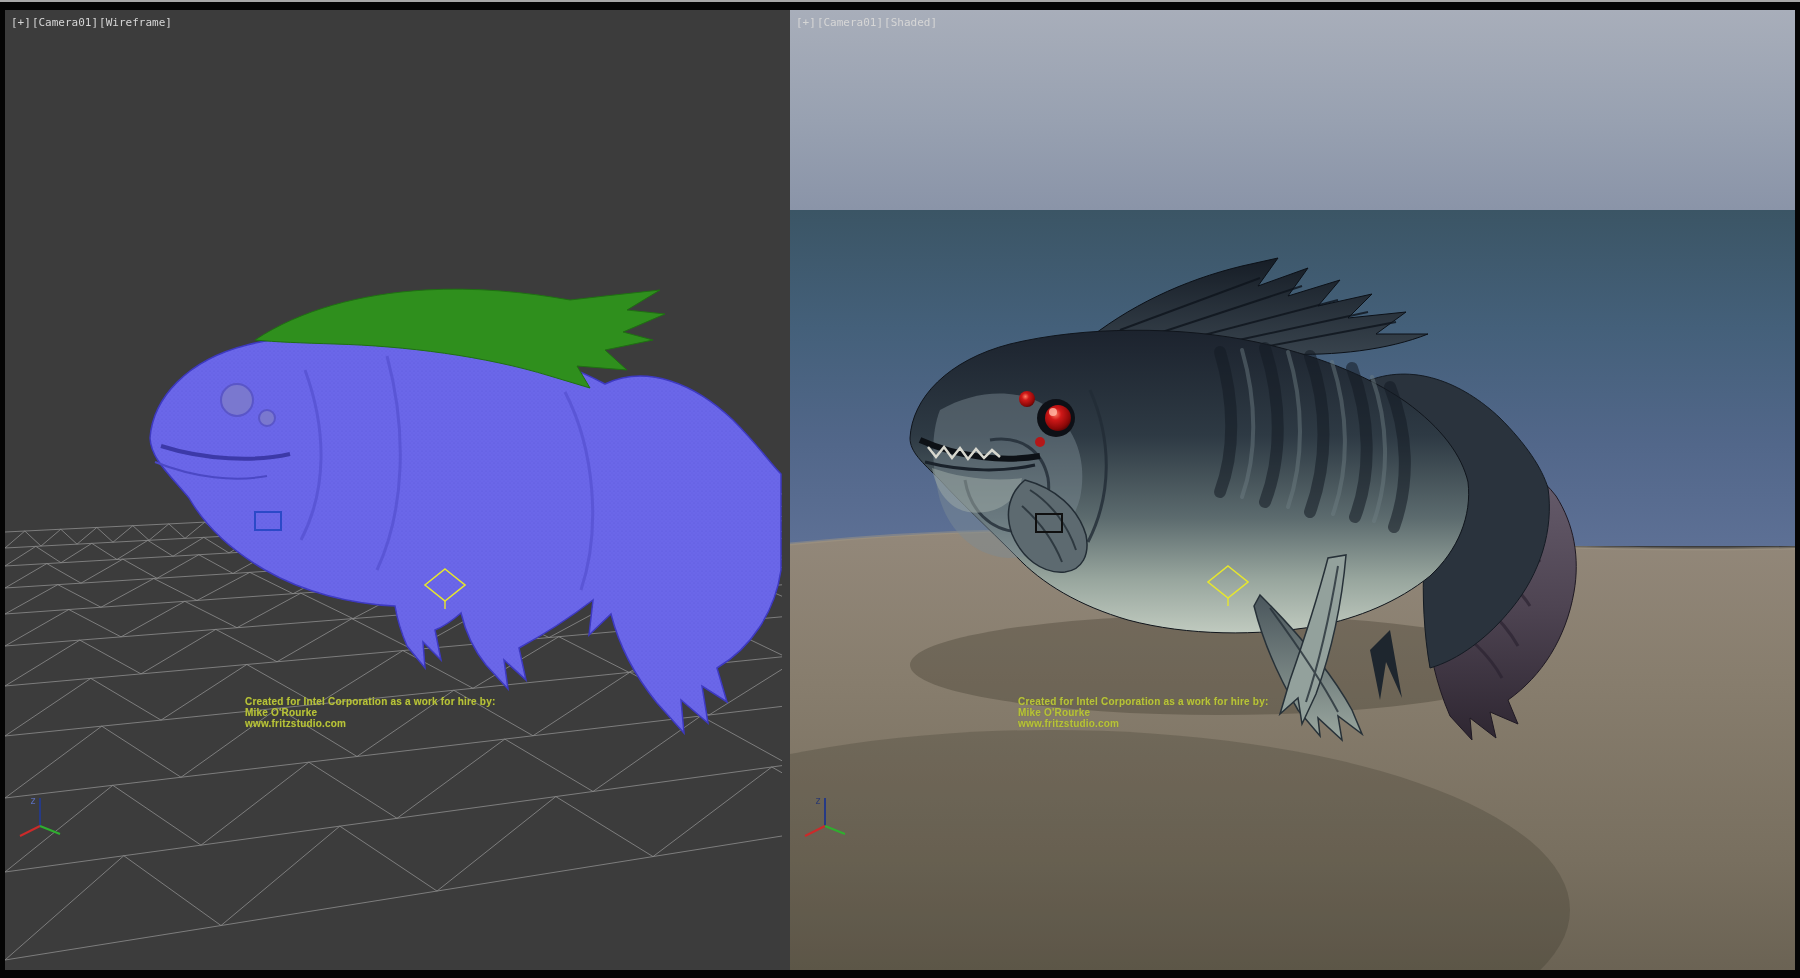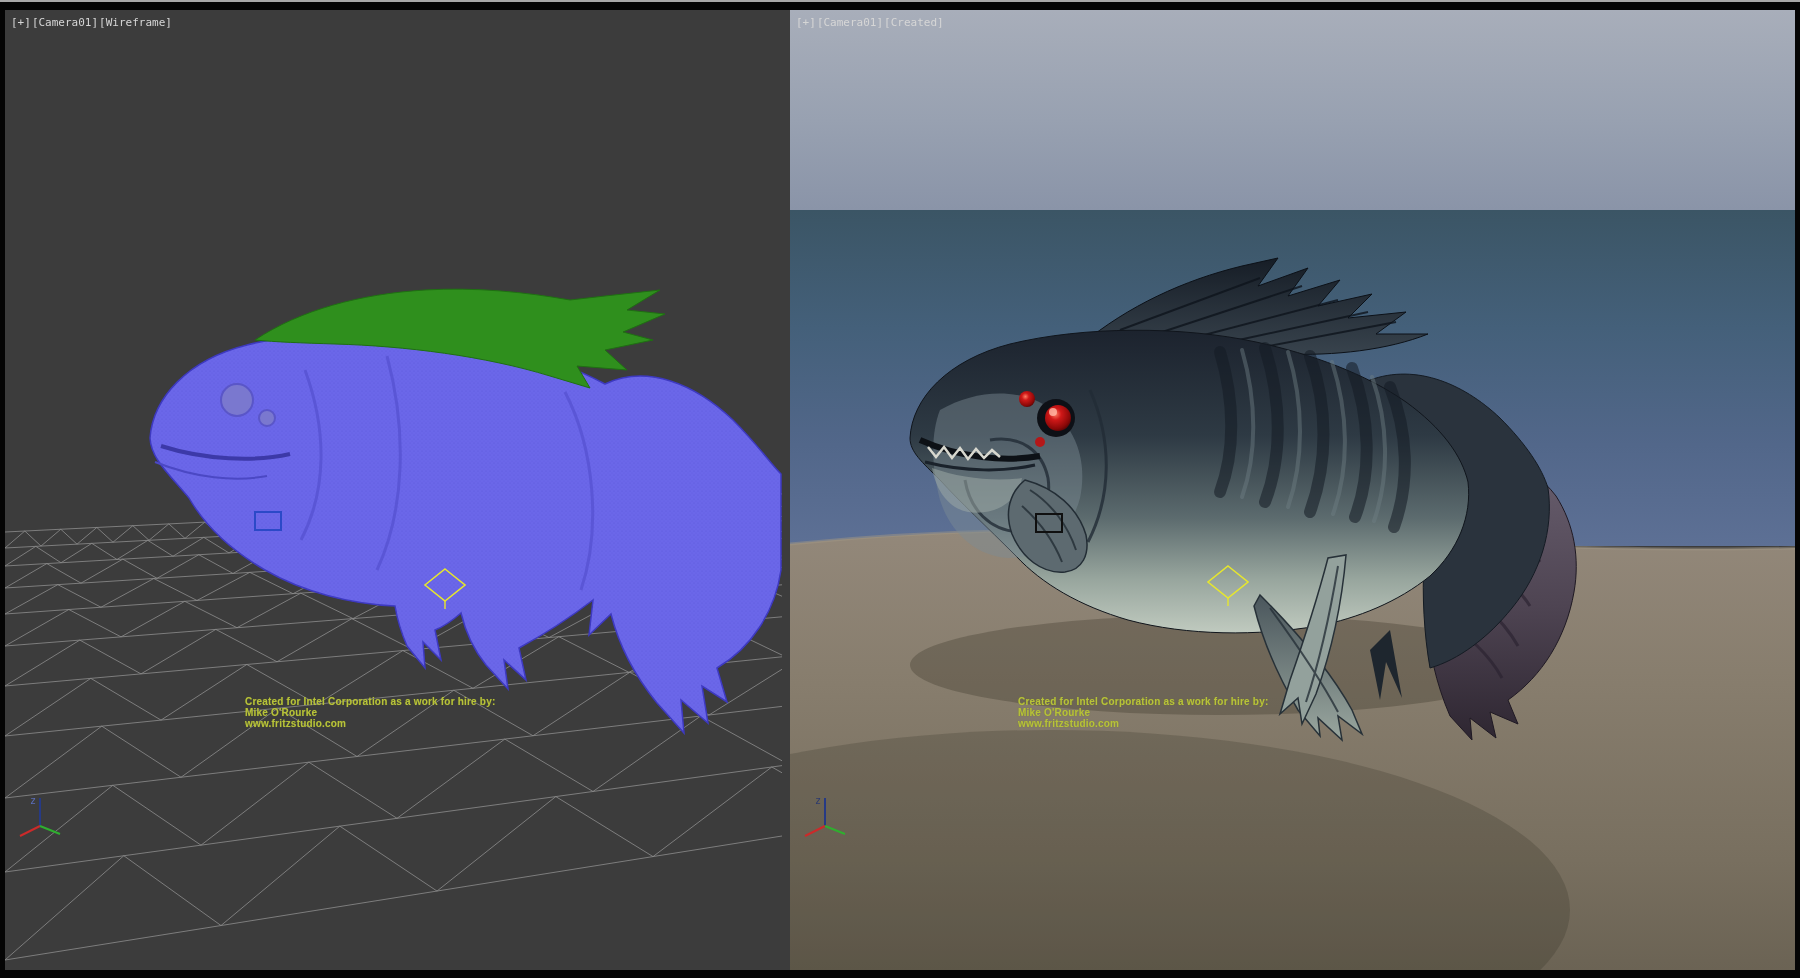--- a/index.html
+++ b/index.html
@@ -143,21 +143,21 @@
           <stop offset="100%" stop-color="#6b6354"></stop>
         </linearGradient>
       </defs>
       <path fill="url(#sandGrad)" d="M 0 534 C 140 520 300 516 470 524 C 660 534 850 542 1005 538 L 1005 960 L 0 960 Z"></path>
       <path fill="none" stroke="#a09584" stroke-width="3" opacity="0.5" d="M 0 534 C 140 520 300 516 470 524 C 660 534 850 542 1005 538"></path>
       <ellipse cx="260" cy="900" rx="520" ry="180" fill="rgba(30,25,15,0.18)"></ellipse>
       <ellipse cx="430" cy="655" rx="310" ry="50" fill="rgba(35,30,20,0.25)"></ellipse>
     </svg>
 
     <div class="vp-label">
-      <span>[+]</span><span>[Camera01]</span><span>[Created]</span>
+      <span>[+]</span><span>[Camera01]</span><span>[Shaded]</span>
     </div>
 
     <svg class="layer" width="1005" height="960" viewBox="0 0 1005 960">
       <defs>
         <linearGradient id="bodyGrad" x1="0" y1="0" x2="0" y2="1">
           <stop offset="0%" stop-color="#1c232e"></stop>
           <stop offset="35%" stop-color="#2e3a44"></stop>
           <stop offset="62%" stop-color="#5c6b6e"></stop>
           <stop offset="82%" stop-color="#97a59d"></stop>
           <stop offset="100%" stop-color="#c0cabf"></stop>

